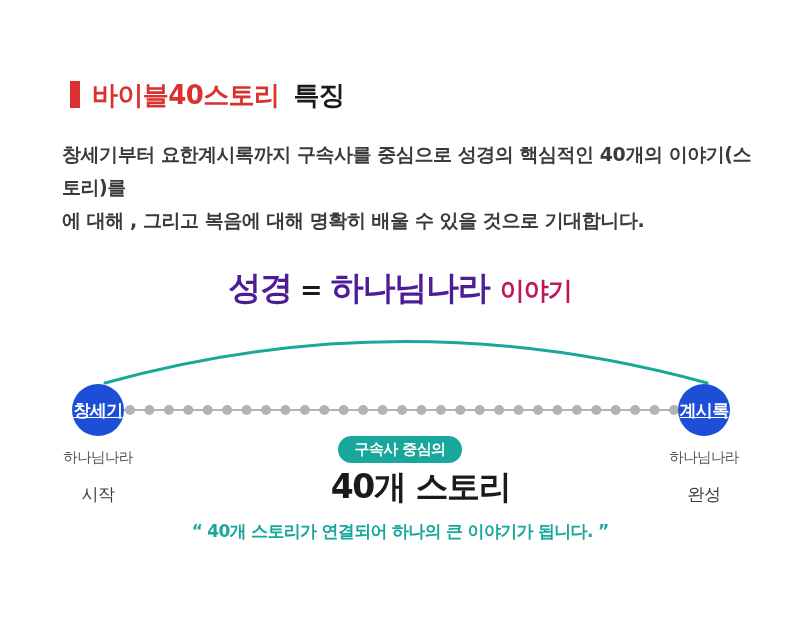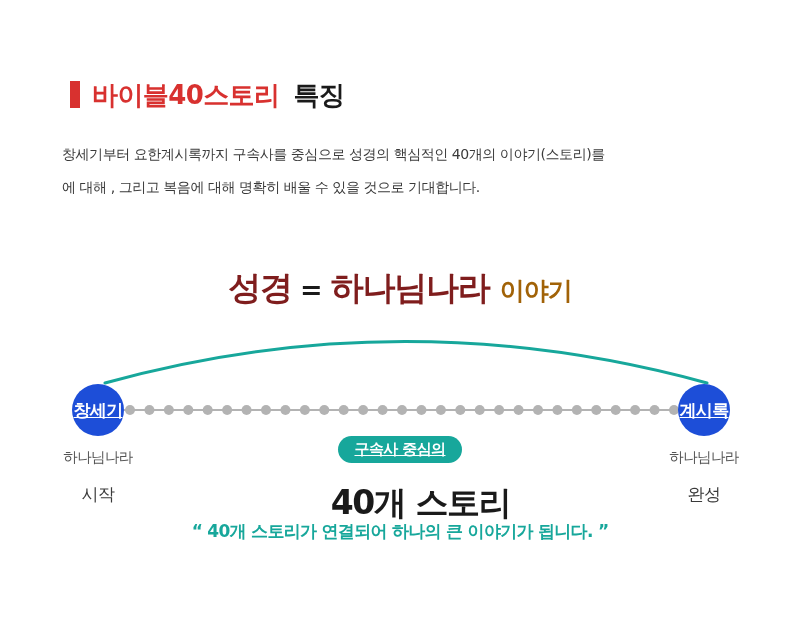--- a/index.html
+++ b/index.html
@@ -50,53 +50,54 @@
     line-height: 1;
     margin-left: 4px;
   }
 
   
   .paragraph {
     position: absolute;
     left: 62px;
     top: 138px;
     width: 690px;
-    font-size: 14px;
+    font-size: 19px;
     line-height: 33px;
     color: #3a3a3a;
     letter-spacing: -0.45px;
     text-align: left;
+    font-weight: bold;
   }
   .paragraph p { margin: 0; }
 
   
   .headline {
     position: absolute;
     left: 0;
     top: 266px;
     width: 800px;
     text-align: center;
     white-space: nowrap;
   }
   .headline .hl-main {
     font-size: 33px;
     font-weight: bold;
-    color: #7f1d1d;
+    color: #4c1d95;
     letter-spacing: -1.2px;
   }
   .headline .hl-eq {
     font-size: 27px;
     font-weight: bold;
     color: #1a1a1a;
     margin: 0 3px;
   }
   .headline .hl-tail {
     font-size: 25px;
     font-weight: bold;
-    color: #a16207;
+    color: #be185d;
     letter-spacing: -1px;
     margin-left: 5px;
   }
 
   
   .diagram {
     position: absolute;
     left: 0;
     top: 0;
     width: 800px;
@@ -158,24 +159,23 @@
   .pill {
     display: inline-block;
     background: #17a79b;
     color: #ffffff;
     font-size: 15px;
     font-weight: bold;
     letter-spacing: -0.6px;
     padding: 4px 16px 5px 16px;
     border-radius: 14px;
     line-height: 1.2;
-    text-decoration: underline;
   }
   .big-count {
-    margin-top: 21px;
+    margin-top: 5px;
     font-size: 33px;
     font-weight: bold;
     color: #1a1a1a;
     letter-spacing: -1.4px;
     line-height: 1.15;
     padding-left: 41px;
   }
 
   
   .quote {

